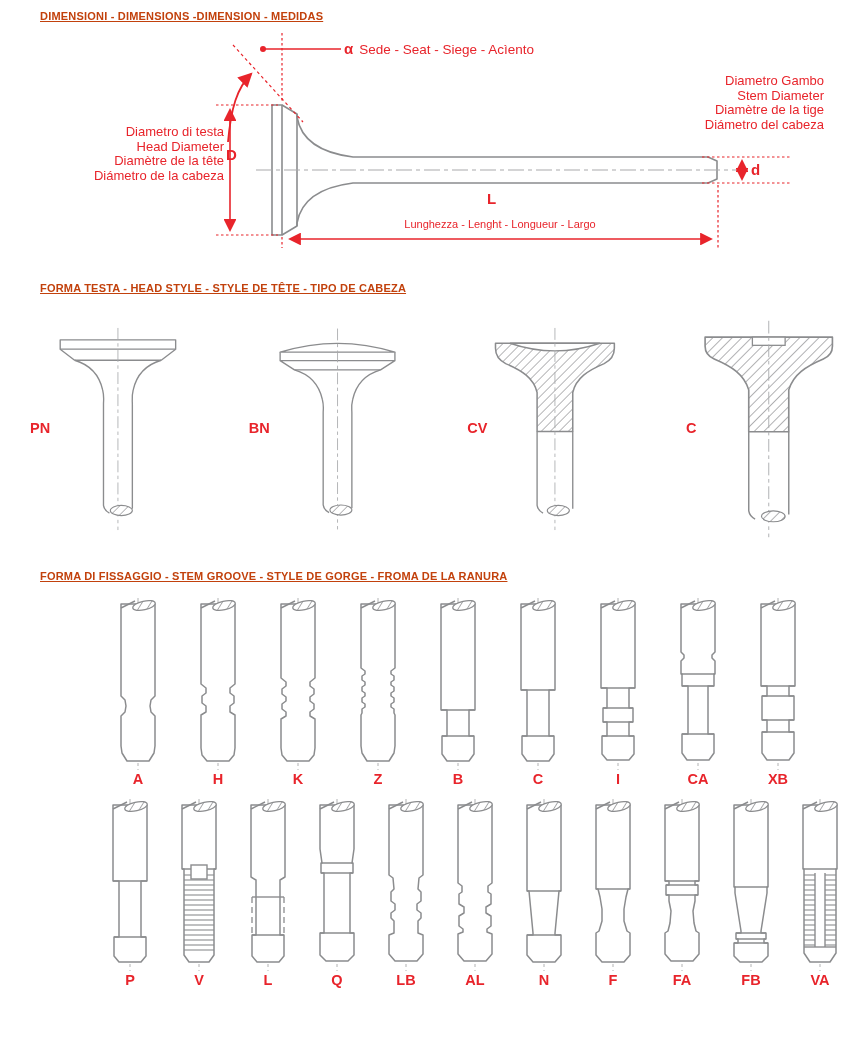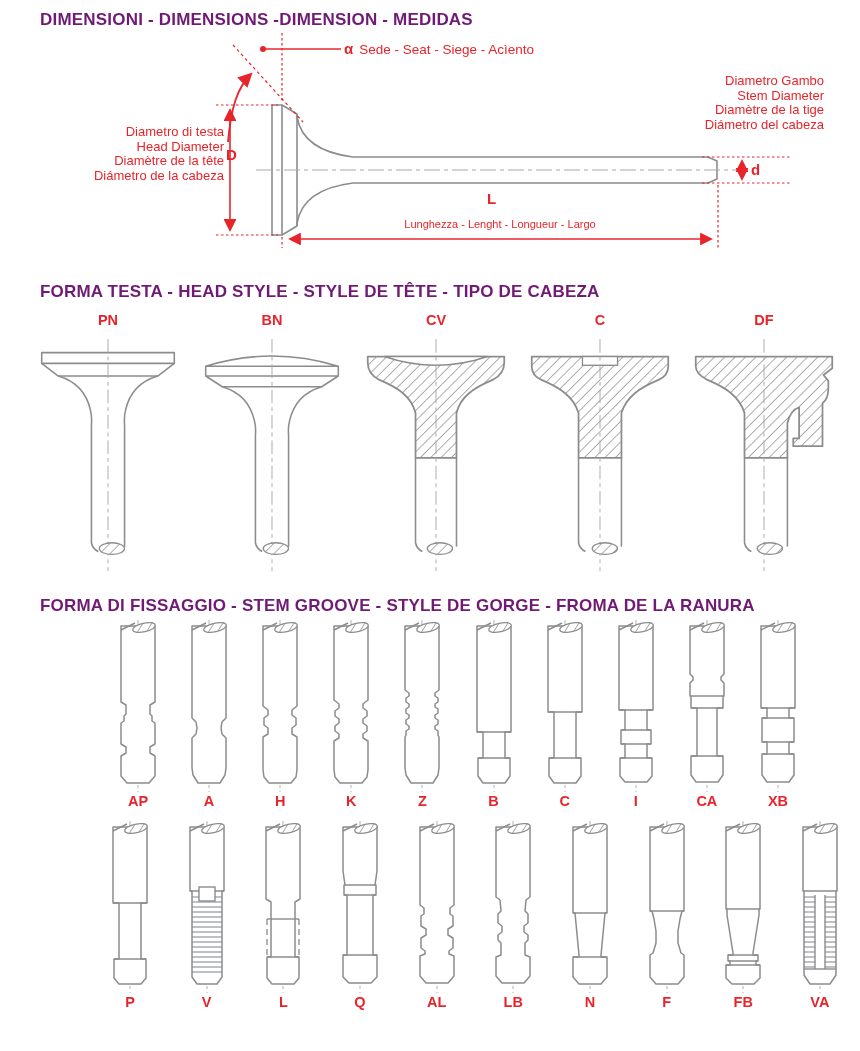--- a/index.html
+++ b/index.html
@@ -2,40 +2,40 @@
 <html><head>
 <meta charset="utf-8">
 <style>
   html,body{margin:0;padding:0;}
   body{
     width:860px;height:1051px;background:#ffffff;
     font-family:"Liberation Sans", sans-serif;
     color:#e8242b;overflow:hidden;position:relative;
   }
   .red-title{
-    font-weight:bold;font-size:17px;letter-spacing:.2px;color:#701a75;
+    font-weight:bold;font-size:11px;letter-spacing:.2px;color:#c2410c;text-decoration:underline;
   }
   
   .s1{position:relative;height:272px;}
   .s1 .title{position:absolute;left:40px;top:10px;}
   .s1 svg.diagram{position:absolute;left:0;top:0;}
   .abs{position:absolute;}
   .dim-label{font-size:13px;line-height:14.5px;text-align:right;color:#e8242b;}
   .dim-letter{font-weight:bold;font-size:15px;color:#e8242b;}
   .seat-line{display:flex;align-items:baseline;}
   .seat-line .sym{font-weight:bold;font-size:15px;}
   .seat-line .txt{font-size:13.5px;margin-left:6px;}
   .len-label{font-size:11px;text-align:center;}
   
   .s2 .title{margin:10px 0 10px 40px;}
   .head-row{display:flex;justify-content:space-between;padding:0 18px 0 30px;}
-  .head-col{width:156px;display:flex;flex-direction:column;align-items:center;justify-content:flex-end;}
+  .head-col{width:156px;display:flex;flex-direction:row;align-items:center;justify-content:flex-end;}
   .fig-label{font-weight:bold;font-size:14.5px;color:#e8242b;margin-bottom:2px;}
   
-  .s3 .title{margin:16px 0 4px 40px;}
+  .s3 .title{margin:16px 0 16px 40px;}
   .stem-row{display:flex;justify-content:space-between;}
   .stem-row.r1{padding:0 48px 0 104px;}
   .stem-row.r2{padding:0 6px 0 96px;margin-top:12px;}
   .stem-col{display:flex;flex-direction:column;align-items:center;width:68px;}
   .stem-label{font-weight:bold;font-size:14.5px;color:#e8242b;margin-top:1px;}
   svg{display:block;}
 </style>
 </head>
 <body>
 
@@ -159,48 +159,27 @@
         <rect x="62" y="24" width="36" height="9" fill="#ffffff" stroke="#8b8c8e" stroke-width="1.4"></rect>
         <g stroke="#8b8c8e" fill="none" stroke-width="1.6">
           <path d="M58,128 V215 Q59,221 65,224"></path>
           <path d="M102,128 V219"></path>
         </g>
         <line x1="80" y1="6" x2="80" y2="244" stroke="#a9aaac" stroke-width="1" stroke-dasharray="14 4 4 4"></line>
         <ellipse cx="85" cy="221" rx="13" ry="6" fill="url(#hatch)" stroke="#8b8c8e" stroke-width="1.3"></ellipse>
       </svg>
     </div>
 
-    <div class="head-col">
-      <div class="fig-label">DF</div>
-      <svg width="156" height="250" viewBox="0 0 160 250">
-        <path d="M10,24 H150 V36 L141,43 L146,49 L146,56 C146,64 144,69 140,72 L140,116 L110,116 L110,108 L116,108 L116,76 C110,78 106,84 104,92 L104,128 L60,128 L60,82 C55,65 41,56 22,48 C14,44 10,40 10,34 Z" fill="url(#hatch)" stroke="#8b8c8e" stroke-width="1.8" stroke-linejoin="round"></path>
-        <g stroke="#8b8c8e" fill="none" stroke-width="1.6">
-          <path d="M60,128 V215 Q61,221 67,224"></path>
-          <path d="M104,128 V219"></path>
-        </g>
-        <line x1="80" y1="6" x2="80" y2="244" stroke="#a9aaac" stroke-width="1" stroke-dasharray="14 4 4 4"></line>
-        <ellipse cx="86" cy="221" rx="13" ry="6" fill="url(#hatch)" stroke="#8b8c8e" stroke-width="1.3"></ellipse>
-      </svg>
-    </div>
 
   </div>
 </div>
 
 <div class="s3">
   <div class="title red-title">FORMA DI FISSAGGIO - STEM GROOVE - STYLE DE GORGE - FROMA DE LA RANURA</div>
   <div class="stem-row r1">
-      <div class="stem-col">
-        <svg width="68" height="172" viewBox="0 0 68 172">
-          <line x1="34" y1="0" x2="34" y2="172" stroke="#a9aaac" stroke-width="0.9" stroke-dasharray="10 3 3 3"></line>
-          <path d="M51,6 L51,82 L46,85 L46,94 L48,96 L48,101 L51,103 L51,124 L46,127 L46,133 L51,136 L51,156 L45,163 L23,163 L17,156 L17,136 L22,133 L22,127 L17,124 L17,103 L20,101 L20,96 L22,94 L22,85 L17,82 L17,6 Z" fill="#ffffff" stroke="#8b8c8e" stroke-width="1.5" stroke-linejoin="round"></path>
-          <line x1="17" y1="10" x2="31" y2="3" stroke="#8b8c8e" stroke-width="1.4"></line>
-          <ellipse cx="40" cy="7.5" rx="11.5" ry="4.3" fill="url(#hatch)" stroke="#8b8c8e" stroke-width="1.2" transform="rotate(-13 40 7.5)"></ellipse>
-        </svg>
-        <div class="stem-label">AP</div>
-      </div>
       <div class="stem-col">
         <svg width="68" height="172" viewBox="0 0 68 172">
           <line x1="34" y1="0" x2="34" y2="172" stroke="#a9aaac" stroke-width="0.9" stroke-dasharray="10 3 3 3"></line>
           <path d="M51,6 L51,98 L47,102 L46,108 L47,114 L51,118 L51,148 L50,155 L45,163 L23,163 L18,155 L17,148 L17,118 L21,114 L22,108 L21,102 L17,98 L17,6 Z" fill="#ffffff" stroke="#8b8c8e" stroke-width="1.5" stroke-linejoin="round"></path>
           <line x1="17" y1="10" x2="31" y2="3" stroke="#8b8c8e" stroke-width="1.4"></line>
           <ellipse cx="40" cy="7.5" rx="11.5" ry="4.3" fill="url(#hatch)" stroke="#8b8c8e" stroke-width="1.2" transform="rotate(-13 40 7.5)"></ellipse>
         </svg>
         <div class="stem-label">A</div>
       </div>
       <div class="stem-col">
@@ -351,34 +330,34 @@
           <line x1="18" y1="74" x2="50" y2="74" stroke="#8b8c8e" stroke-width="1.5"></line>
           <line x1="17" y1="134" x2="51" y2="134" stroke="#8b8c8e" stroke-width="1.5"></line>
           <line x1="17" y1="10" x2="31" y2="3" stroke="#8b8c8e" stroke-width="1.4"></line>
           <ellipse cx="40" cy="7.5" rx="11.5" ry="4.3" fill="url(#hatch)" stroke="#8b8c8e" stroke-width="1.2" transform="rotate(-13 40 7.5)"></ellipse>
         </svg>
         <div class="stem-label">Q</div>
       </div>
       <div class="stem-col">
         <svg width="68" height="172" viewBox="0 0 68 172">
           <line x1="34" y1="0" x2="34" y2="172" stroke="#a9aaac" stroke-width="0.9" stroke-dasharray="10 3 3 3"></line>
+          <path d="M51,6 L51,76 L47,79 L46,90 L49,93 L49,102 L45,105 L45,111 L49,114 L49,119 L46,122 L46,134 L51,136 L51,155 L45,162 L23,162 L17,155 L17,136 L22,134 L22,122 L19,119 L19,114 L23,111 L23,105 L19,102 L19,93 L22,90 L21,79 L17,76 L17,6 Z" fill="#ffffff" stroke="#8b8c8e" stroke-width="1.5" stroke-linejoin="round"></path>
+          <line x1="17" y1="10" x2="31" y2="3" stroke="#8b8c8e" stroke-width="1.4"></line>
+          <ellipse cx="40" cy="7.5" rx="11.5" ry="4.3" fill="url(#hatch)" stroke="#8b8c8e" stroke-width="1.2" transform="rotate(-13 40 7.5)"></ellipse>
+        </svg>
+        <div class="stem-label">LB</div>
+      </div>
+      <div class="stem-col">
+        <svg width="68" height="172" viewBox="0 0 68 172">
+          <line x1="34" y1="0" x2="34" y2="172" stroke="#a9aaac" stroke-width="0.9" stroke-dasharray="10 3 3 3"></line>
           <path d="M51,6 L51,84 L47,87 L47,93 L50,95 L50,105 L45,108 L45,114 L50,117 L50,127 L46,130 L46,133 L51,135 L51,155 L45,162 L23,162 L17,155 L17,135 L22,133 L22,130 L18,127 L18,117 L23,114 L23,108 L18,105 L18,95 L21,93 L21,87 L17,84 L17,6 Z" fill="#ffffff" stroke="#8b8c8e" stroke-width="1.5" stroke-linejoin="round"></path>
           <line x1="17" y1="10" x2="31" y2="3" stroke="#8b8c8e" stroke-width="1.4"></line>
           <ellipse cx="40" cy="7.5" rx="11.5" ry="4.3" fill="url(#hatch)" stroke="#8b8c8e" stroke-width="1.2" transform="rotate(-13 40 7.5)"></ellipse>
         </svg>
         <div class="stem-label">AL</div>
-      </div>
-      <div class="stem-col">
-        <svg width="68" height="172" viewBox="0 0 68 172">
-          <line x1="34" y1="0" x2="34" y2="172" stroke="#a9aaac" stroke-width="0.9" stroke-dasharray="10 3 3 3"></line>
-          <path d="M51,6 L51,76 L47,79 L46,90 L49,93 L49,102 L45,105 L45,111 L49,114 L49,119 L46,122 L46,134 L51,136 L51,155 L45,162 L23,162 L17,155 L17,136 L22,134 L22,122 L19,119 L19,114 L23,111 L23,105 L19,102 L19,93 L22,90 L21,79 L17,76 L17,6 Z" fill="#ffffff" stroke="#8b8c8e" stroke-width="1.5" stroke-linejoin="round"></path>
-          <line x1="17" y1="10" x2="31" y2="3" stroke="#8b8c8e" stroke-width="1.4"></line>
-          <ellipse cx="40" cy="7.5" rx="11.5" ry="4.3" fill="url(#hatch)" stroke="#8b8c8e" stroke-width="1.2" transform="rotate(-13 40 7.5)"></ellipse>
-        </svg>
-        <div class="stem-label">LB</div>
       </div>
       <div class="stem-col">
         <svg width="68" height="172" viewBox="0 0 68 172">
           <line x1="34" y1="0" x2="34" y2="172" stroke="#a9aaac" stroke-width="0.9" stroke-dasharray="10 3 3 3"></line>
           <path d="M51,6 L51,92 L49,92 L45,134 L45,136 L51,136 L51,156 L45,163 L23,163 L17,156 L17,136 L23,136 L23,134 L19,92 L17,92 L17,6 Z" fill="#ffffff" stroke="#8b8c8e" stroke-width="1.5" stroke-linejoin="round"></path>
           <line x1="17" y1="92" x2="51" y2="92" stroke="#8b8c8e" stroke-width="1.5"></line>
           <line x1="17" y1="136" x2="51" y2="136" stroke="#8b8c8e" stroke-width="1.5"></line>
           <line x1="17" y1="10" x2="31" y2="3" stroke="#8b8c8e" stroke-width="1.4"></line>
           <ellipse cx="40" cy="7.5" rx="11.5" ry="4.3" fill="url(#hatch)" stroke="#8b8c8e" stroke-width="1.2" transform="rotate(-13 40 7.5)"></ellipse>
         </svg>
@@ -386,20 +365,32 @@
       </div>
       <div class="stem-col">
         <svg width="68" height="172" viewBox="0 0 68 172">
           <line x1="34" y1="0" x2="34" y2="172" stroke="#a9aaac" stroke-width="0.9" stroke-dasharray="10 3 3 3"></line>
           <path d="M51,6 L51,90 L49,90 L47,98 L45,110 L45,122 L48,132 L51,134 L51,156 L45,163 L23,163 L17,156 L17,134 L20,132 L23,122 L23,110 L21,98 L19,90 L17,90 L17,6 Z" fill="#ffffff" stroke="#8b8c8e" stroke-width="1.5" stroke-linejoin="round"></path>
           <line x1="17" y1="90" x2="51" y2="90" stroke="#8b8c8e" stroke-width="1.5"></line>
           <line x1="17" y1="10" x2="31" y2="3" stroke="#8b8c8e" stroke-width="1.4"></line>
           <ellipse cx="40" cy="7.5" rx="11.5" ry="4.3" fill="url(#hatch)" stroke="#8b8c8e" stroke-width="1.2" transform="rotate(-13 40 7.5)"></ellipse>
         </svg>
         <div class="stem-label">F</div>
+      </div>
+      <div class="stem-col">
+        <svg width="68" height="172" viewBox="0 0 68 172">
+          <line x1="34" y1="0" x2="34" y2="172" stroke="#a9aaac" stroke-width="0.9" stroke-dasharray="10 3 3 3"></line>
+          <path d="M51,6 L51,82 L47,82 L47,86 L50,86 L50,96 L47,96 L47,102 L45,112 L46,124 L48,132 L51,134 L51,155 L45,162 L23,162 L17,155 L17,134 L20,132 L22,124 L23,112 L21,102 L21,96 L18,96 L18,86 L21,86 L21,82 L17,82 L17,6 Z" fill="#ffffff" stroke="#8b8c8e" stroke-width="1.5" stroke-linejoin="round"></path>
+          <line x1="17" y1="82" x2="51" y2="82" stroke="#8b8c8e" stroke-width="1.5"></line>
+          <line x1="18" y1="86" x2="50" y2="86" stroke="#8b8c8e" stroke-width="1.5"></line>
+          <line x1="18" y1="96" x2="50" y2="96" stroke="#8b8c8e" stroke-width="1.5"></line>
+          <line x1="17" y1="10" x2="31" y2="3" stroke="#8b8c8e" stroke-width="1.4"></line>
+          <ellipse cx="40" cy="7.5" rx="11.5" ry="4.3" fill="url(#hatch)" stroke="#8b8c8e" stroke-width="1.2" transform="rotate(-13 40 7.5)"></ellipse>
+        </svg>
+        <div class="stem-label">FA</div>
       </div>
       <div class="stem-col">
         <svg width="68" height="172" viewBox="0 0 68 172">
           <line x1="34" y1="0" x2="34" y2="172" stroke="#a9aaac" stroke-width="0.9" stroke-dasharray="10 3 3 3"></line>
           <path d="M51,6 L51,88 L50,88 L50,94 L44,132 L44,134 L49,134 L49,140 L47,140 L47,144 L51,144 L51,157 L45,163 L23,163 L17,157 L17,144 L21,144 L21,140 L19,140 L19,134 L24,134 L24,132 L18,94 L18,88 L17,88 L17,6 Z" fill="#ffffff" stroke="#8b8c8e" stroke-width="1.5" stroke-linejoin="round"></path>
           <line x1="17" y1="88" x2="51" y2="88" stroke="#8b8c8e" stroke-width="1.5"></line>
           <line x1="19" y1="134" x2="49" y2="134" stroke="#8b8c8e" stroke-width="1.5"></line>
           <line x1="19" y1="140" x2="49" y2="140" stroke="#8b8c8e" stroke-width="1.5"></line>
           <line x1="17" y1="144" x2="51" y2="144" stroke="#8b8c8e" stroke-width="1.5"></line>
           <line x1="17" y1="10" x2="31" y2="3" stroke="#8b8c8e" stroke-width="1.4"></line>

